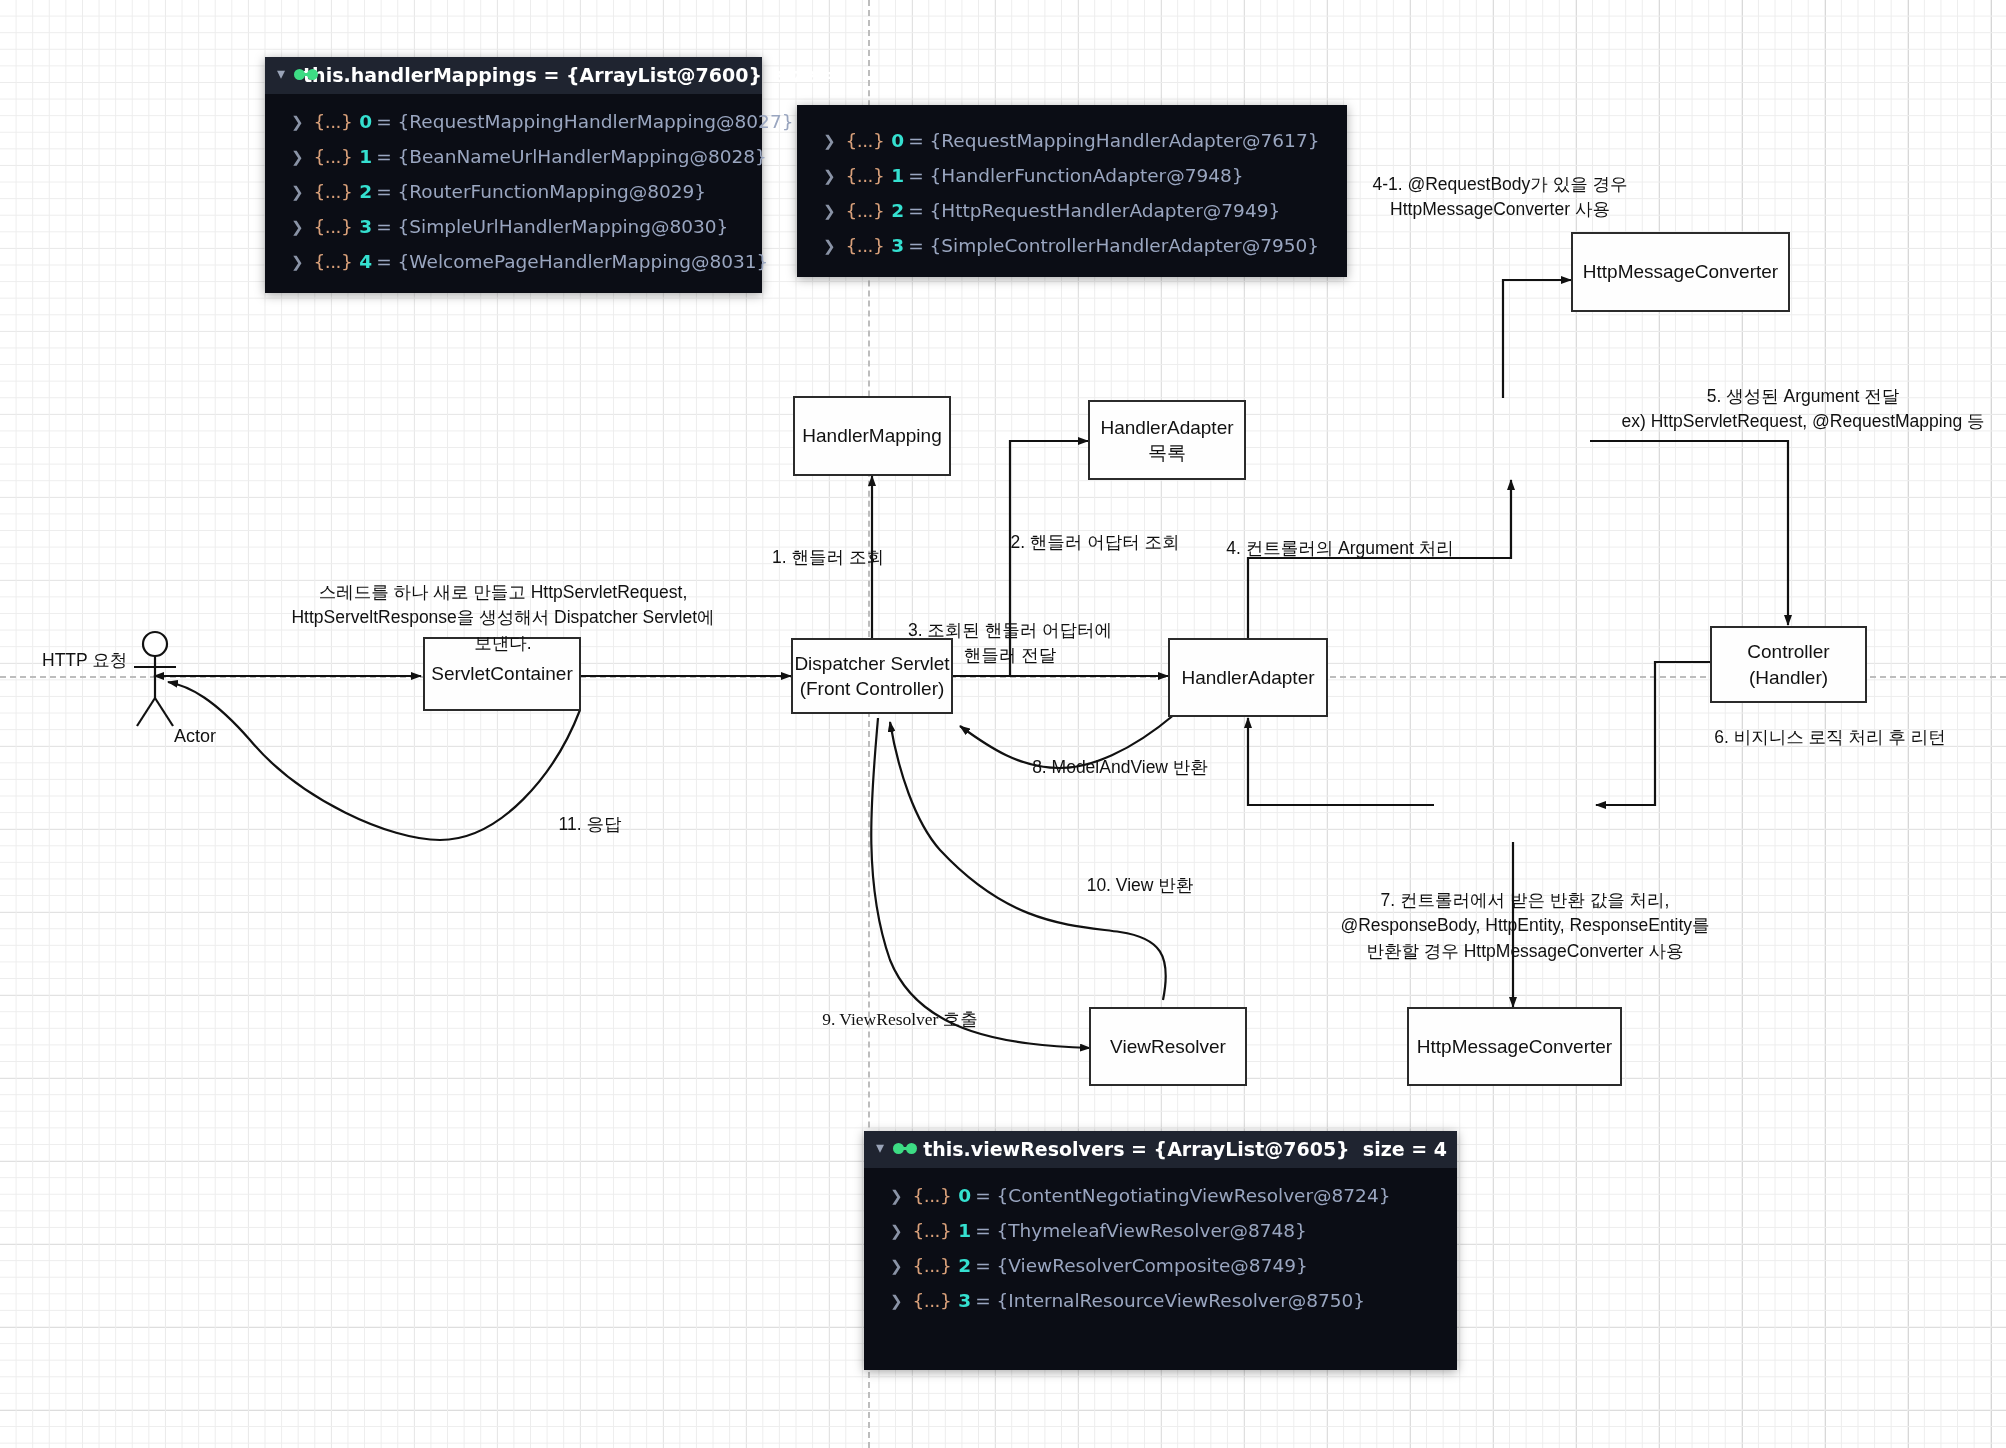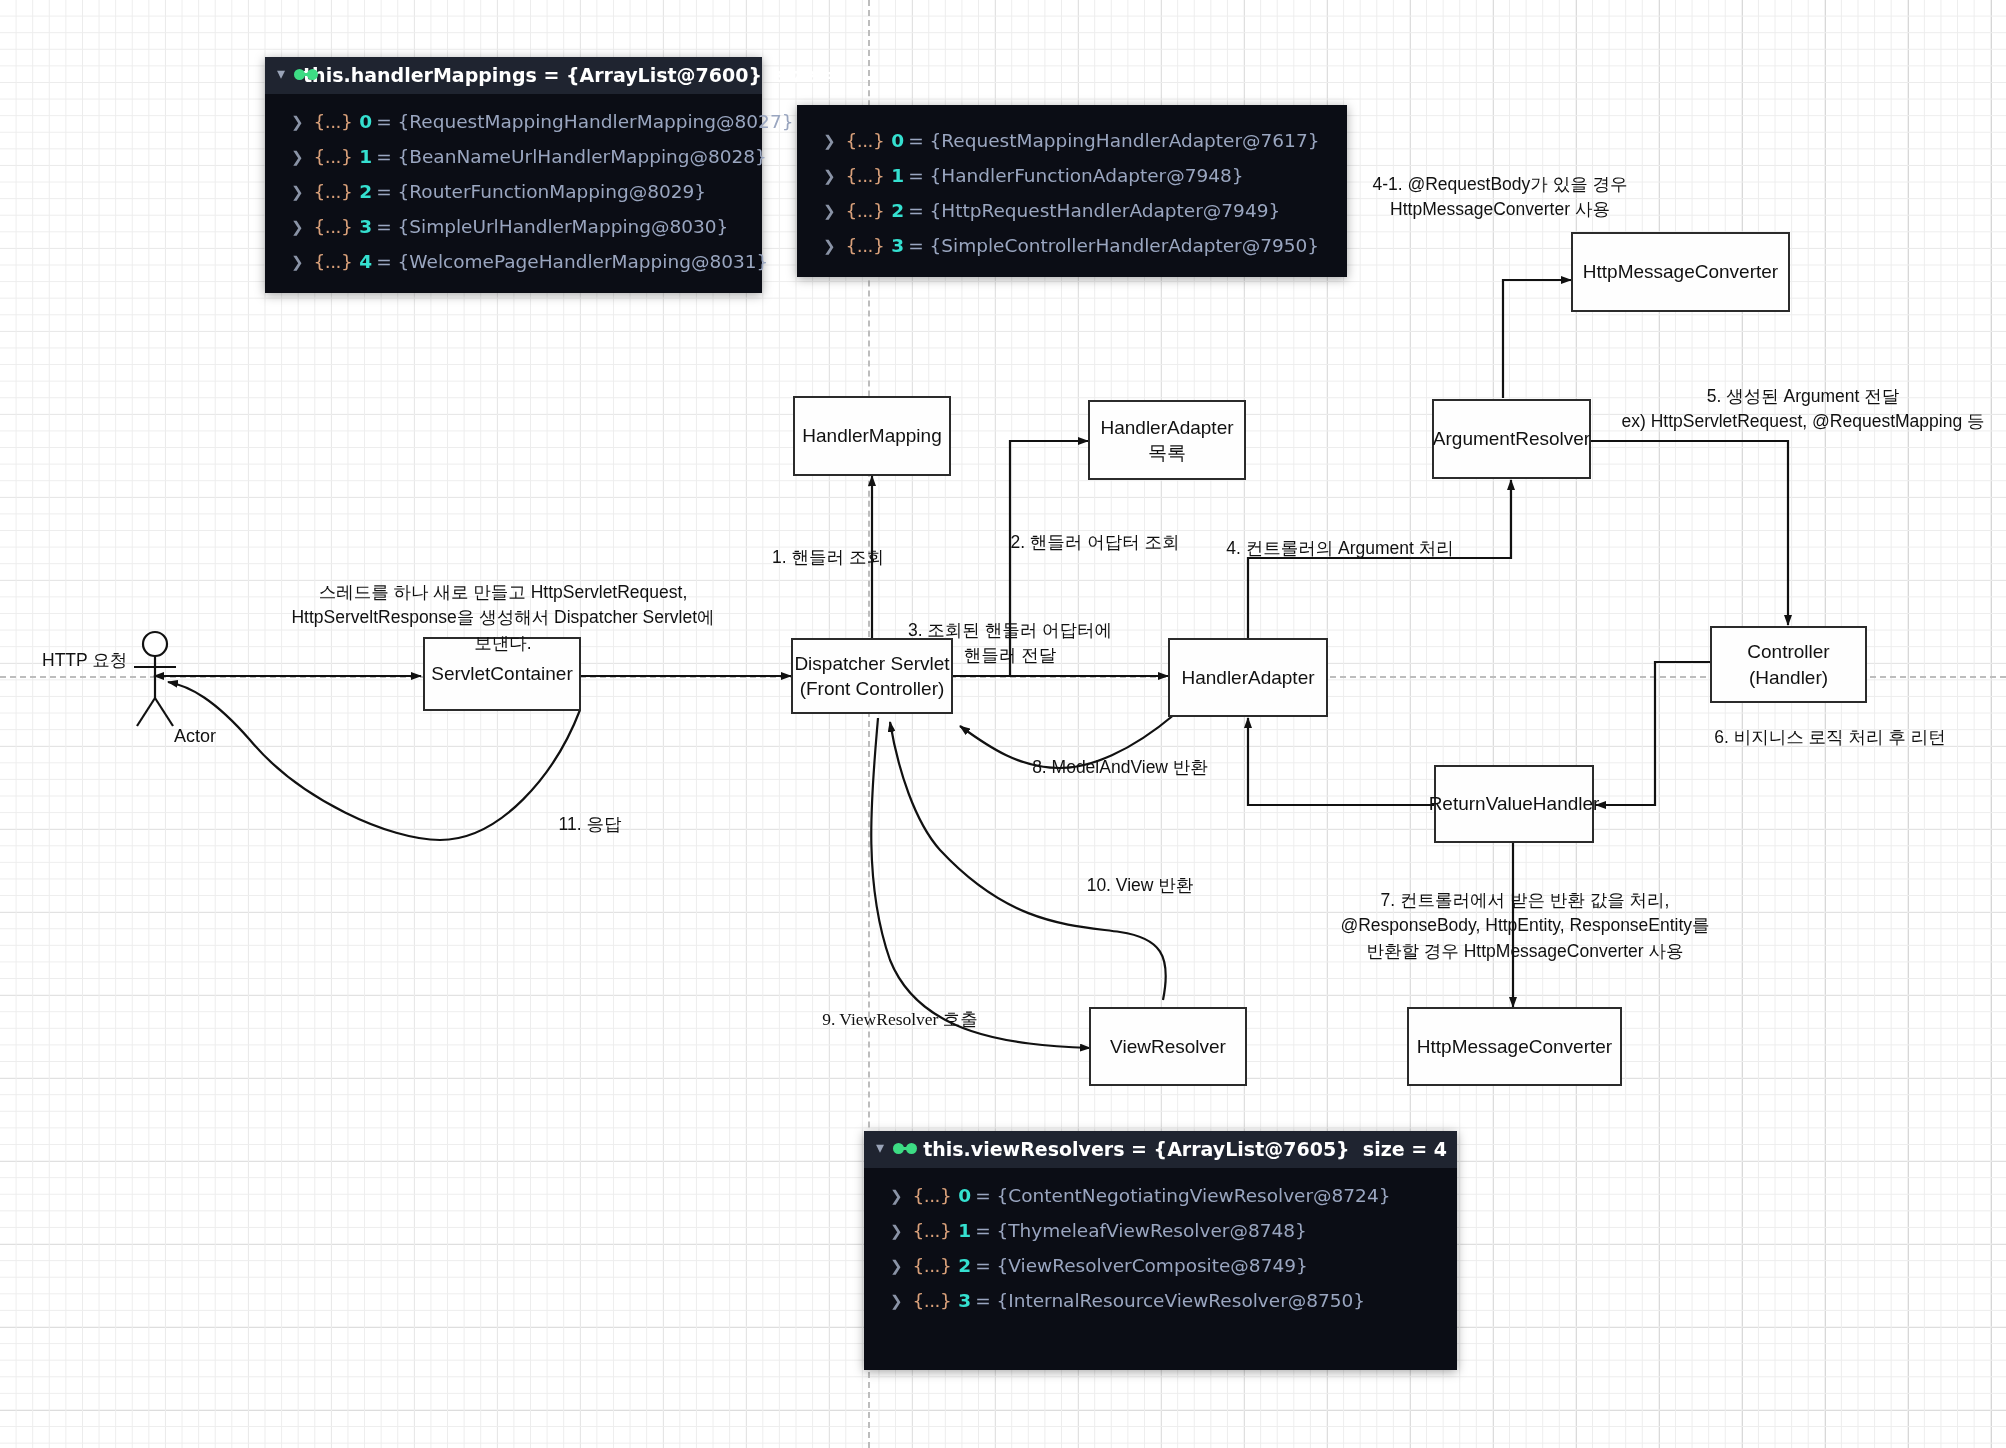--- a/index.html
+++ b/index.html
@@ -196,28 +196,26 @@
   <div class="node" style="left:791px; top:638px; width:162px; height:76px;">Dispatcher Servlet
 (Front Controller)</div>
 
   <div class="node" style="left:793px; top:396px; width:158px; height:80px;">HandlerMapping</div>
 
   <div class="node" style="left:1088px; top:400px; width:158px; height:80px;">HandlerAdapter
 목록</div>
 
   <div class="node" style="left:1168px; top:638px; width:160px; height:79px;">HandlerAdapter</div>
 
-  <div class="node" style="left:1432px; top:399px; width:159px; height:80px;">ArgumentResolver</div>
 
   <div class="node" style="left:1571px; top:232px; width:219px; height:80px;">HttpMessageConverter</div>
 
   <div class="node" style="left:1710px; top:626px; width:157px; height:77px;">Controller
 (Handler)</div>
 
-  <div class="node" style="left:1434px; top:765px; width:160px; height:78px;">ReturnValueHandler</div>
 
   <div class="node" style="left:1407px; top:1007px; width:215px; height:79px;">HttpMessageConverter</div>
 
   <div class="node" style="left:1089px; top:1007px; width:158px; height:79px;">ViewResolver</div>
 
   <div class="lbl" style="left:288px; top:580px; width:430px;">스레드를 하나 새로 만들고 HttpServletRequest,
 HttpServeltResponse을 생성해서 Dispatcher Servlet에 보낸다.</div>
 
   <div class="lbl" style="left:748px; top:545px; width:160px;">1. 핸들러 조회</div>
 

